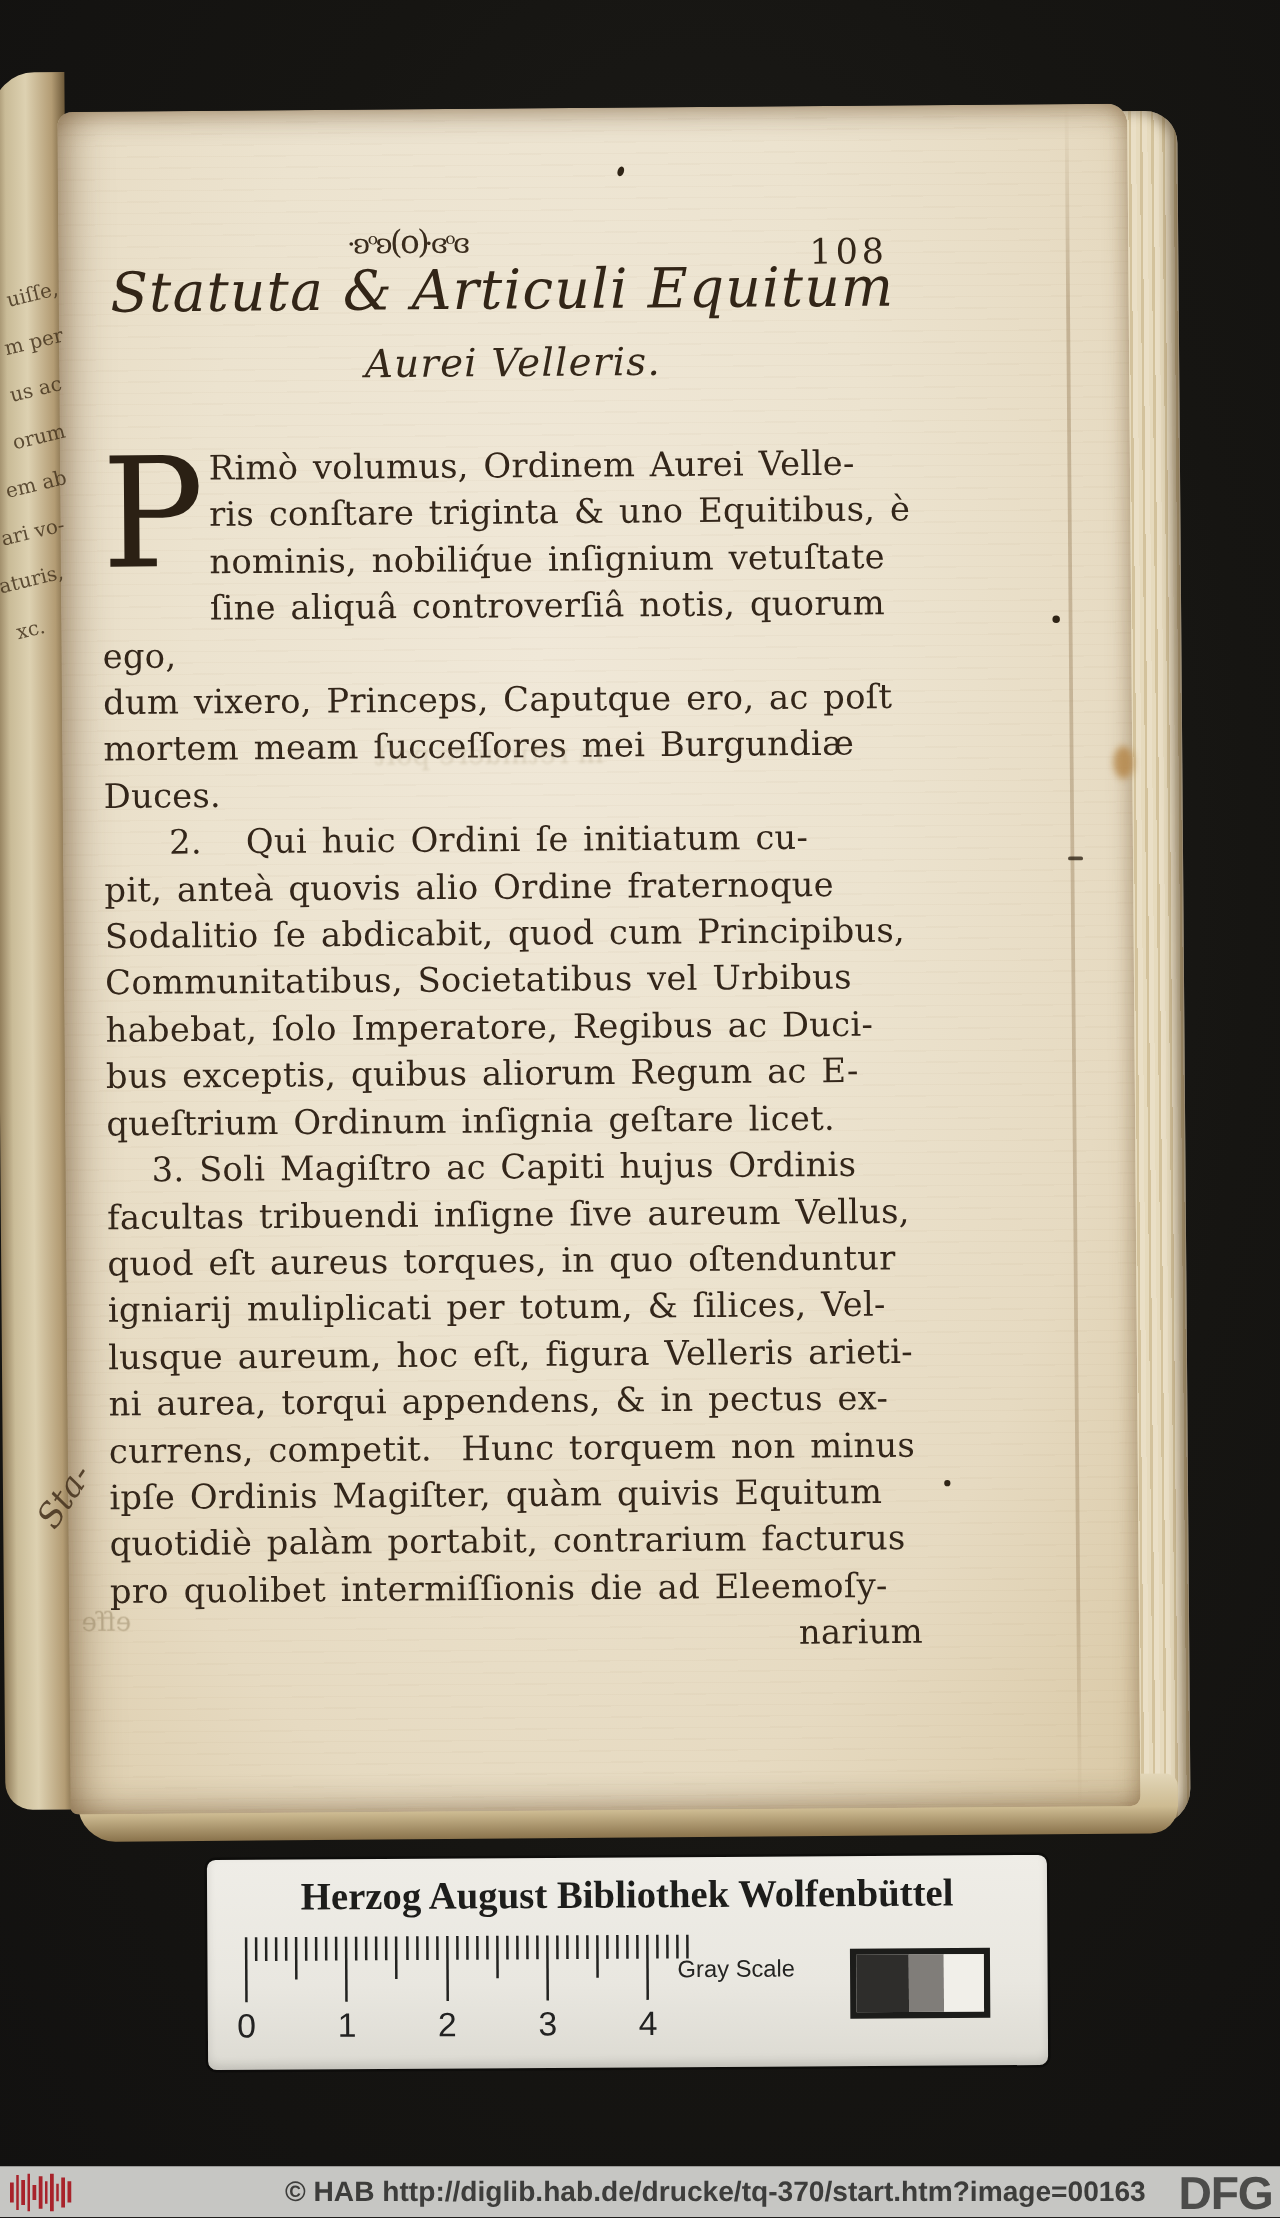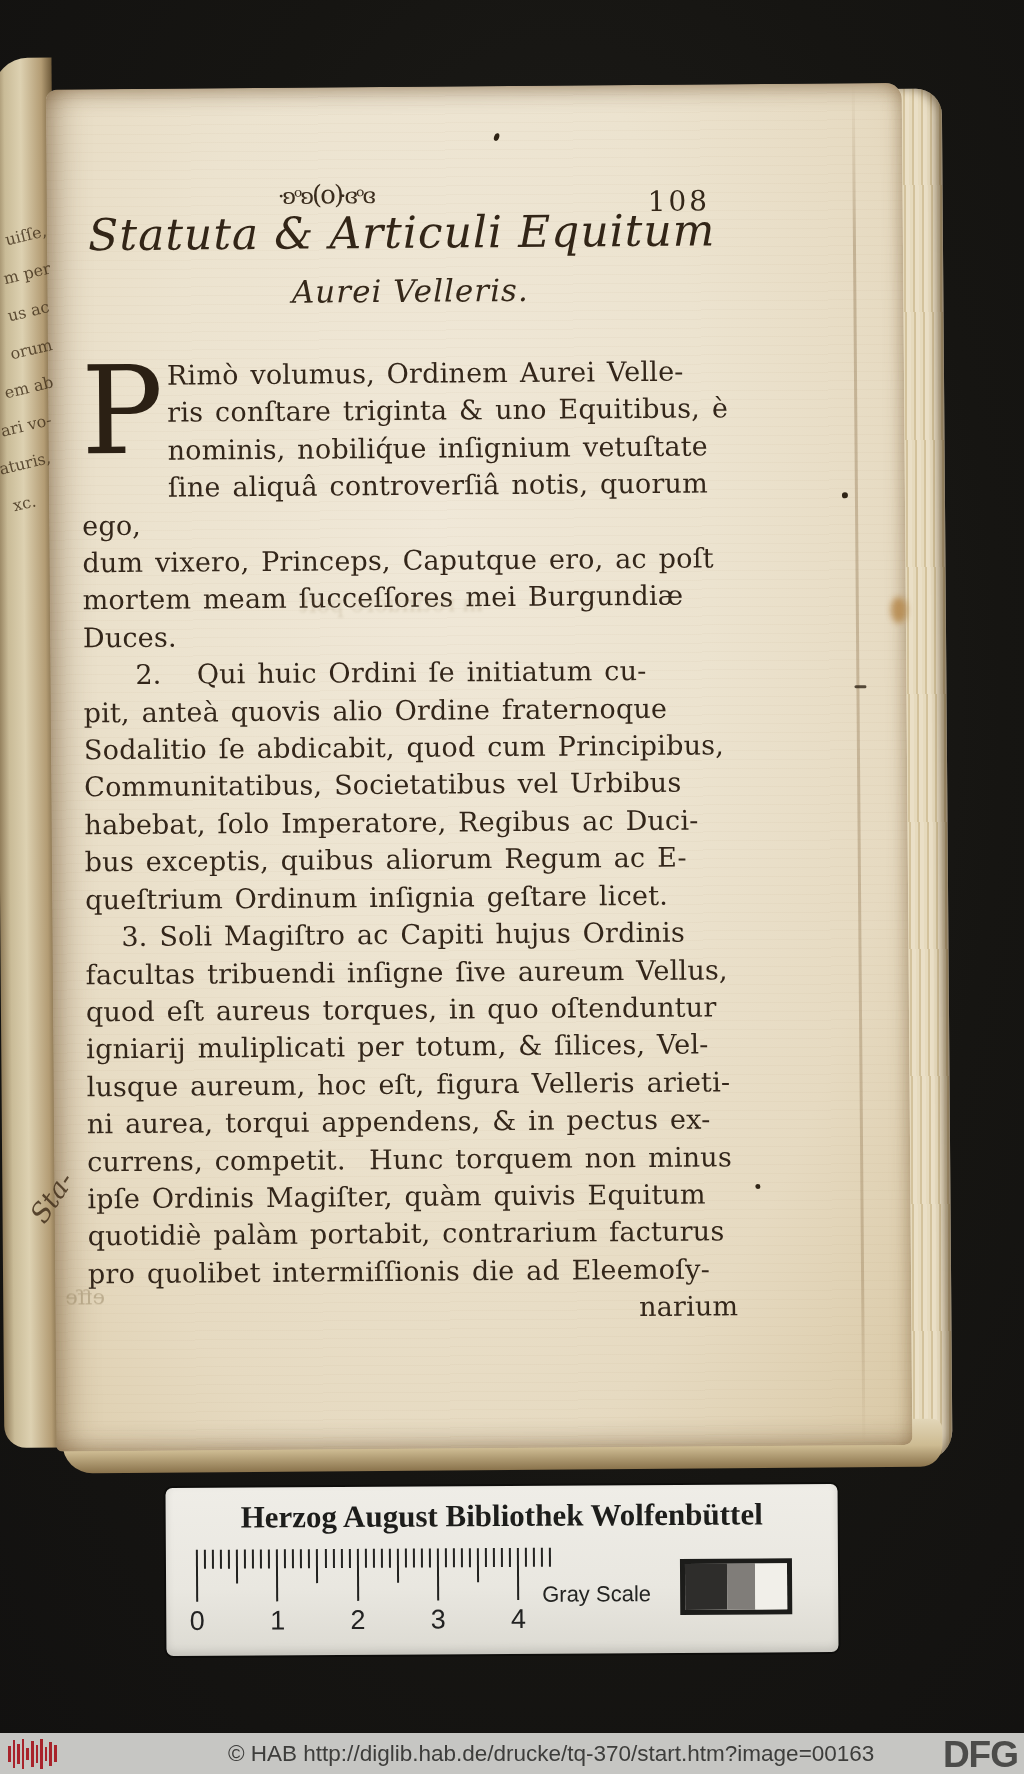--- a/index.html
+++ b/index.html
@@ -69,31 +69,31 @@
               border-radius:7px;transform:rotate(-0.35deg);
               box-shadow:0 0 0 2px rgba(0,0,0,.35), inset 0 -4px 8px rgba(0,0,0,.12);
               font-family:"Liberation Sans", sans-serif;}
   .card-title{position:absolute;left:0;top:12px;width:100%;text-align:center;
               font-family:"Liberation Serif", serif;font-weight:bold;font-size:31px;
               letter-spacing:0px;color:#1d1d1b;white-space:nowrap;}
   .ticks{position:absolute;left:30px;top:62px;width:360px;height:56px;}
   .tick{position:absolute;top:0;width:2px;background:#222220;}
   .nums{position:absolute;left:30px;top:118px;width:360px;height:34px;font-size:27px;color:#222;}
   .num{position:absolute;transform:translateX(-50%);}
-  .gs-label{position:absolute;left:376px;top:96px;font-size:22px;color:#242422;white-space:nowrap;}
+  .gs-label{position:absolute;left:376px;top:80px;font-size:19px;color:#242422;white-space:nowrap;}
   .gs-patch{position:absolute;left:514px;top:74px;width:102px;height:46px;border:5px solid #1c1c1a;
             display:flex;}
   .gs-cell{height:100%;}
   
   .footer-bar{position:absolute;left:0;top:1733px;width:1024px;height:41px;background:#c6c6c3;}
   .hab-logo{position:absolute;left:8px;top:0;height:41px;width:46px;display:flex;align-items:center;}
   .hab-bars{display:flex;align-items:center;gap:2px;height:100%;}
   .hab-bar{width:2.6px;background:#a8232b;}
   .copyright{position:absolute;left:228px;top:0;height:41px;line-height:42px;
-             font-family:"Liberation Sans", sans-serif;font-size:22.5px;color:#3d3d3b;white-space:nowrap;}
+             font-family:"Liberation Sans", sans-serif;font-size:22.5px;color:#3d3d3b;white-space:nowrap;font-weight:bold;}
   .dfg{position:absolute;right:6px;top:0;height:41px;line-height:44px;
        font-family:"Liberation Sans", sans-serif;font-weight:bold;font-size:37px;
        letter-spacing:-1px;color:#4c4c4a;}
 </style>
 </head>
 <body>
 
 <div class="stage">
 
   <div class="book">

